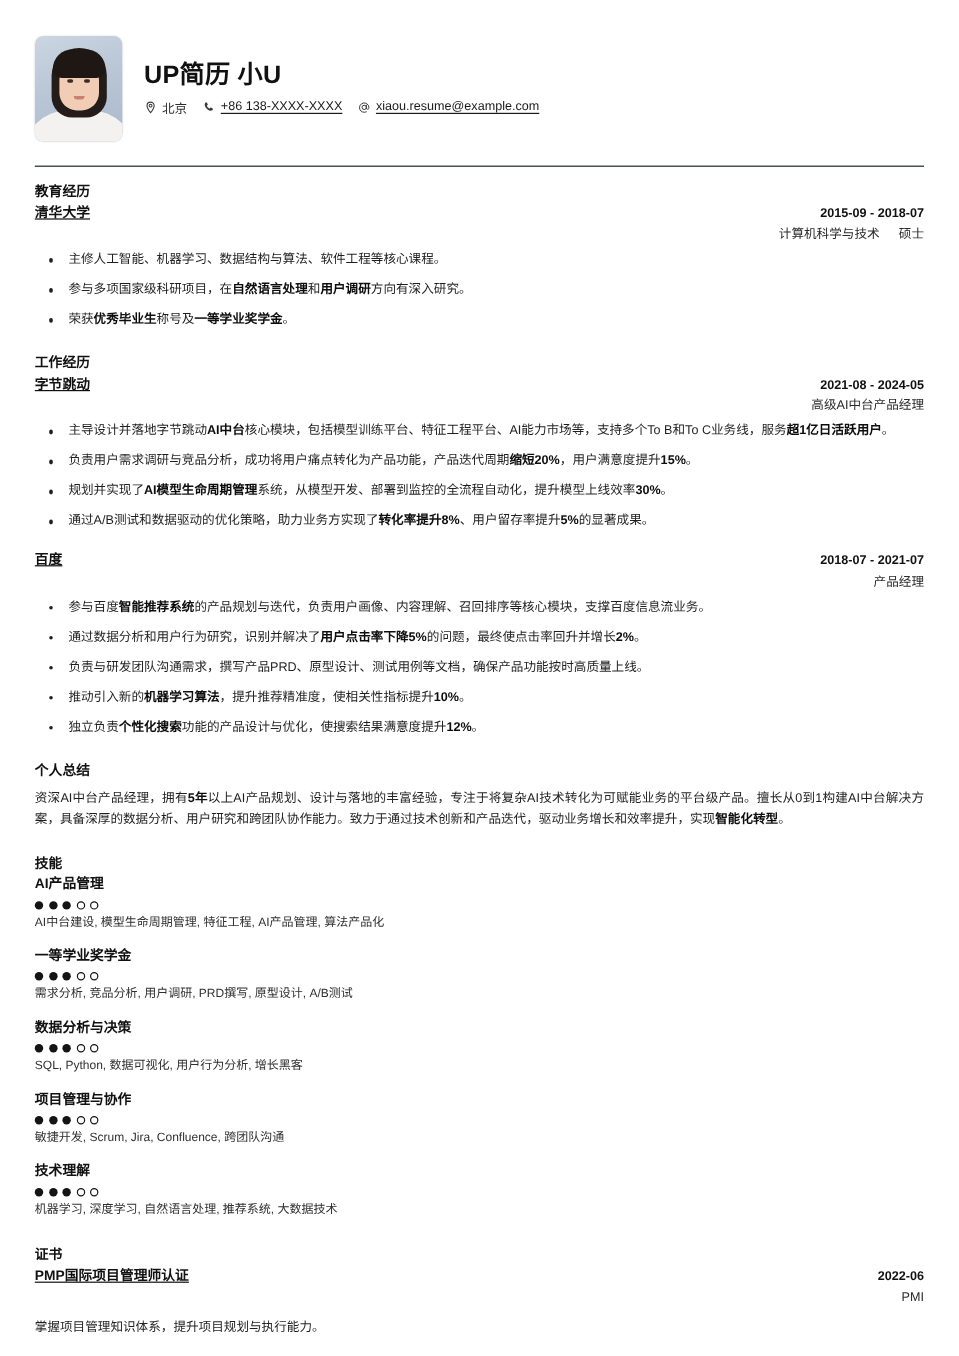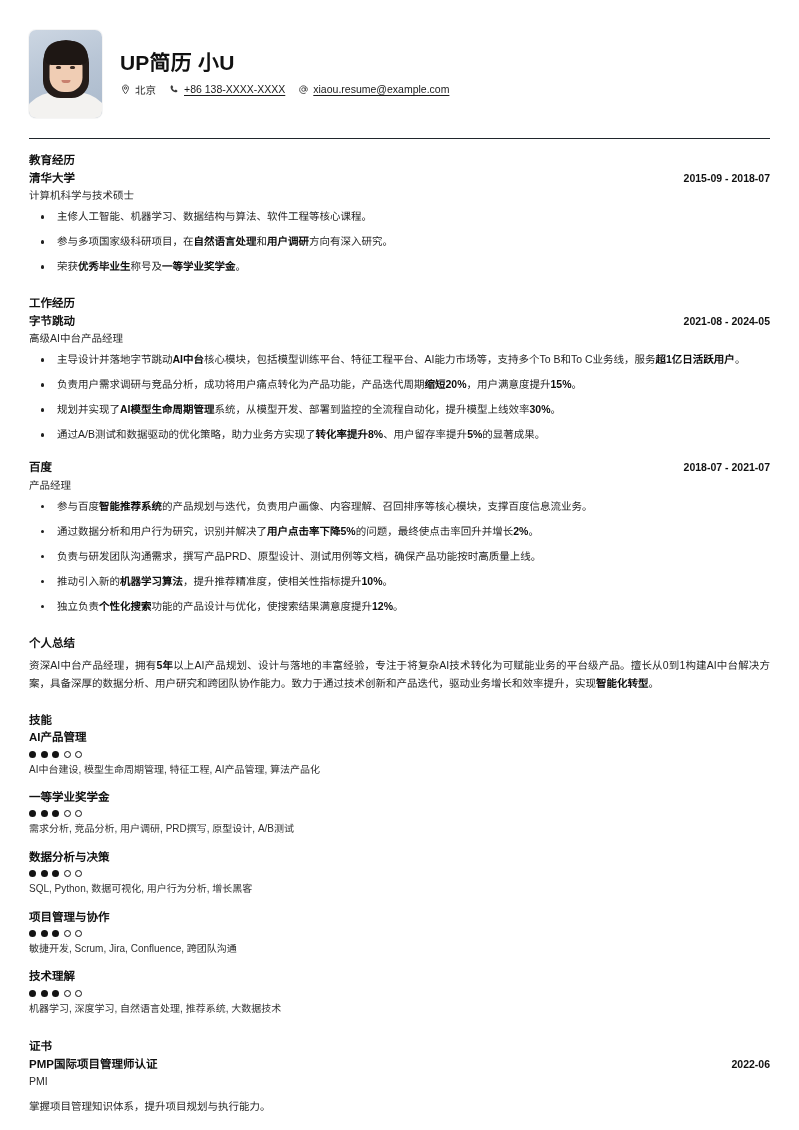--- a/index.html
+++ b/index.html
@@ -156,26 +156,27 @@
     display: flex;
     justify-content: space-between;
     align-items: baseline;
     gap: 16px;
   }
   .entry-title {
     font-size: 11.5px;
     font-weight: 700;
     color: #111;
     line-height: 1.5;
+    text-decoration: underline;
   }
   .entry-sub-row {
     display: flex;
-    justify-content: flex-start;
+    justify-content: flex-end;
     align-items: baseline;
-    gap: 0;
+    gap: 16px;
   }
   .entry-sub {
     font-size: 10.5px;
     color: #2b2b2b;
     line-height: 1.55;
   }
   .entry-date {
     font-size: 10.5px;
     font-weight: 700;
     color: #111;

